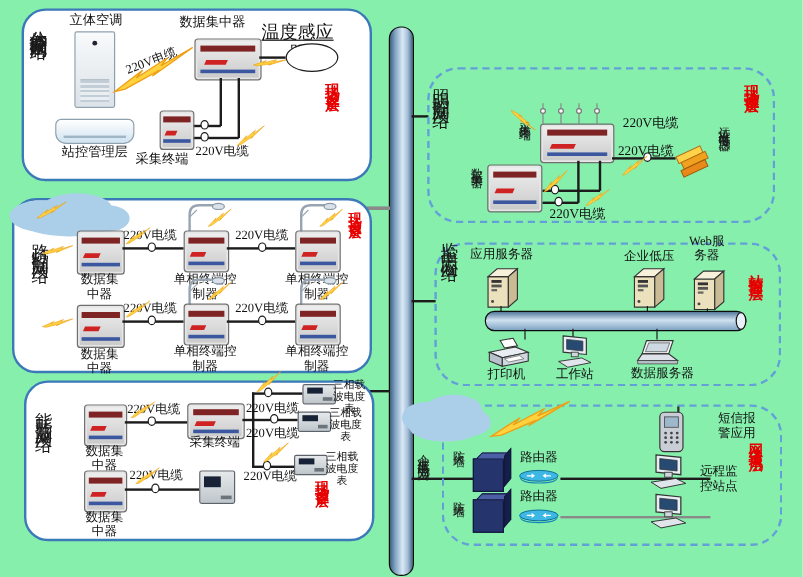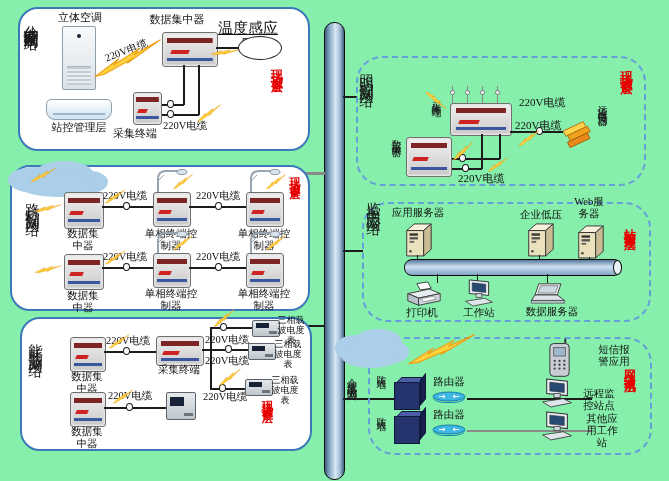--- a/index.html
+++ b/index.html
@@ -407,18 +407,15 @@
       <polygon points="4,24 24,21 32,25 12,29" fill="#dfe5ea" stroke="#333" stroke-width="0.8"></polygon>
   </svg>
   <div class="lbl pre" style="left:574px;top:388px;width:50px;">远程监
 控站点</div>
   <svg class="icon" style="left:537px;top:410px;width:38px;height:31px;" viewBox="0 0 34 30">
     <polygon points="8,2 28,4 28,18 8,16" fill="#e8eef4" stroke="#333"></polygon>
       <polygon points="11,5 25,6.5 25,15 11,13.5" fill="#274a73" stroke="#333" stroke-width="0.6"></polygon>
     <rect x="15" y="16" width="6" height="4" fill="#cfd6dd" stroke="#333" stroke-width="0.7"></rect>
       <polygon points="4,24 24,21 32,25 12,29" fill="#dfe5ea" stroke="#333" stroke-width="0.8"></polygon>
   </svg>
-  <div class="lbl pre" style="left:576px;top:413px;width:52px;">其他应
-用工作
-站</div>
   <div class="vtext vred" style="left:624px;top:360px;">网络通讯层</div>
 
 </div>
 
 </body></html>

